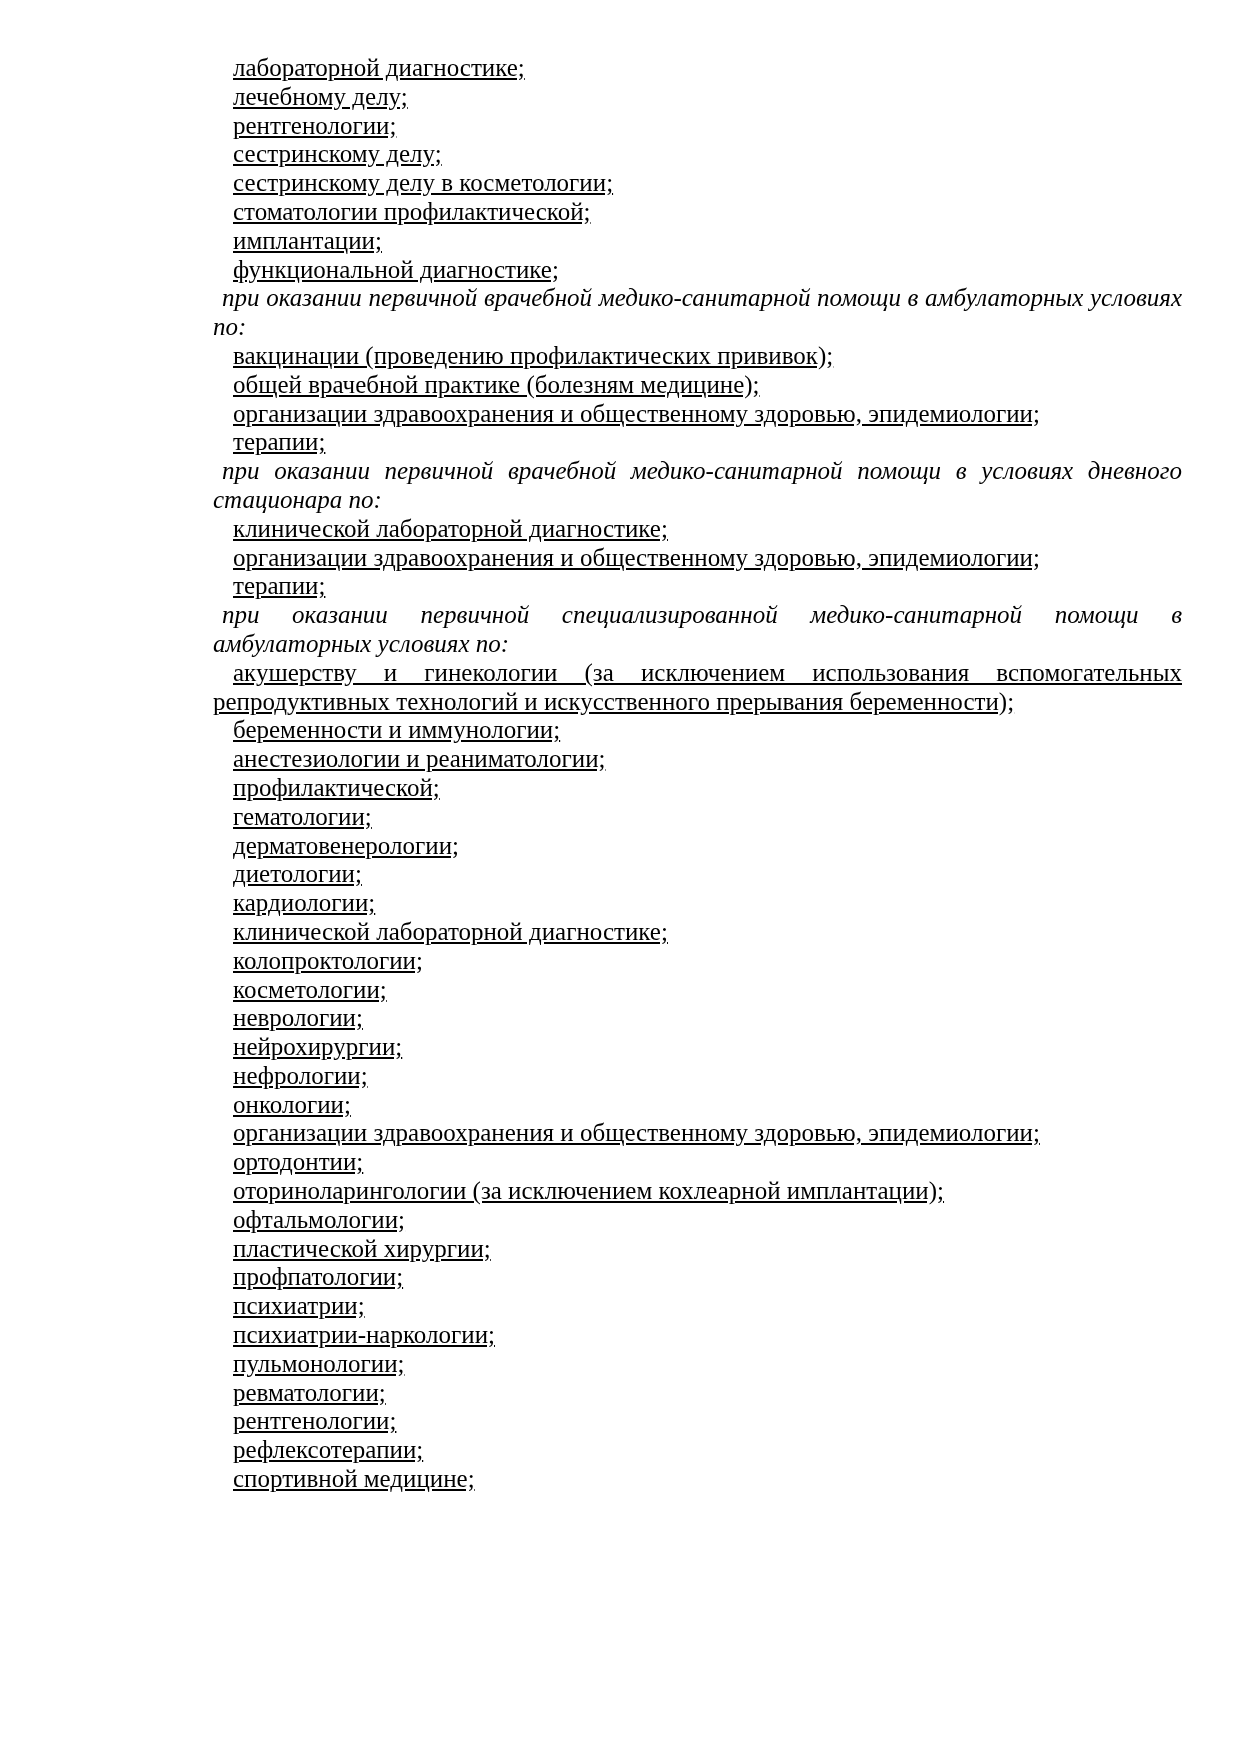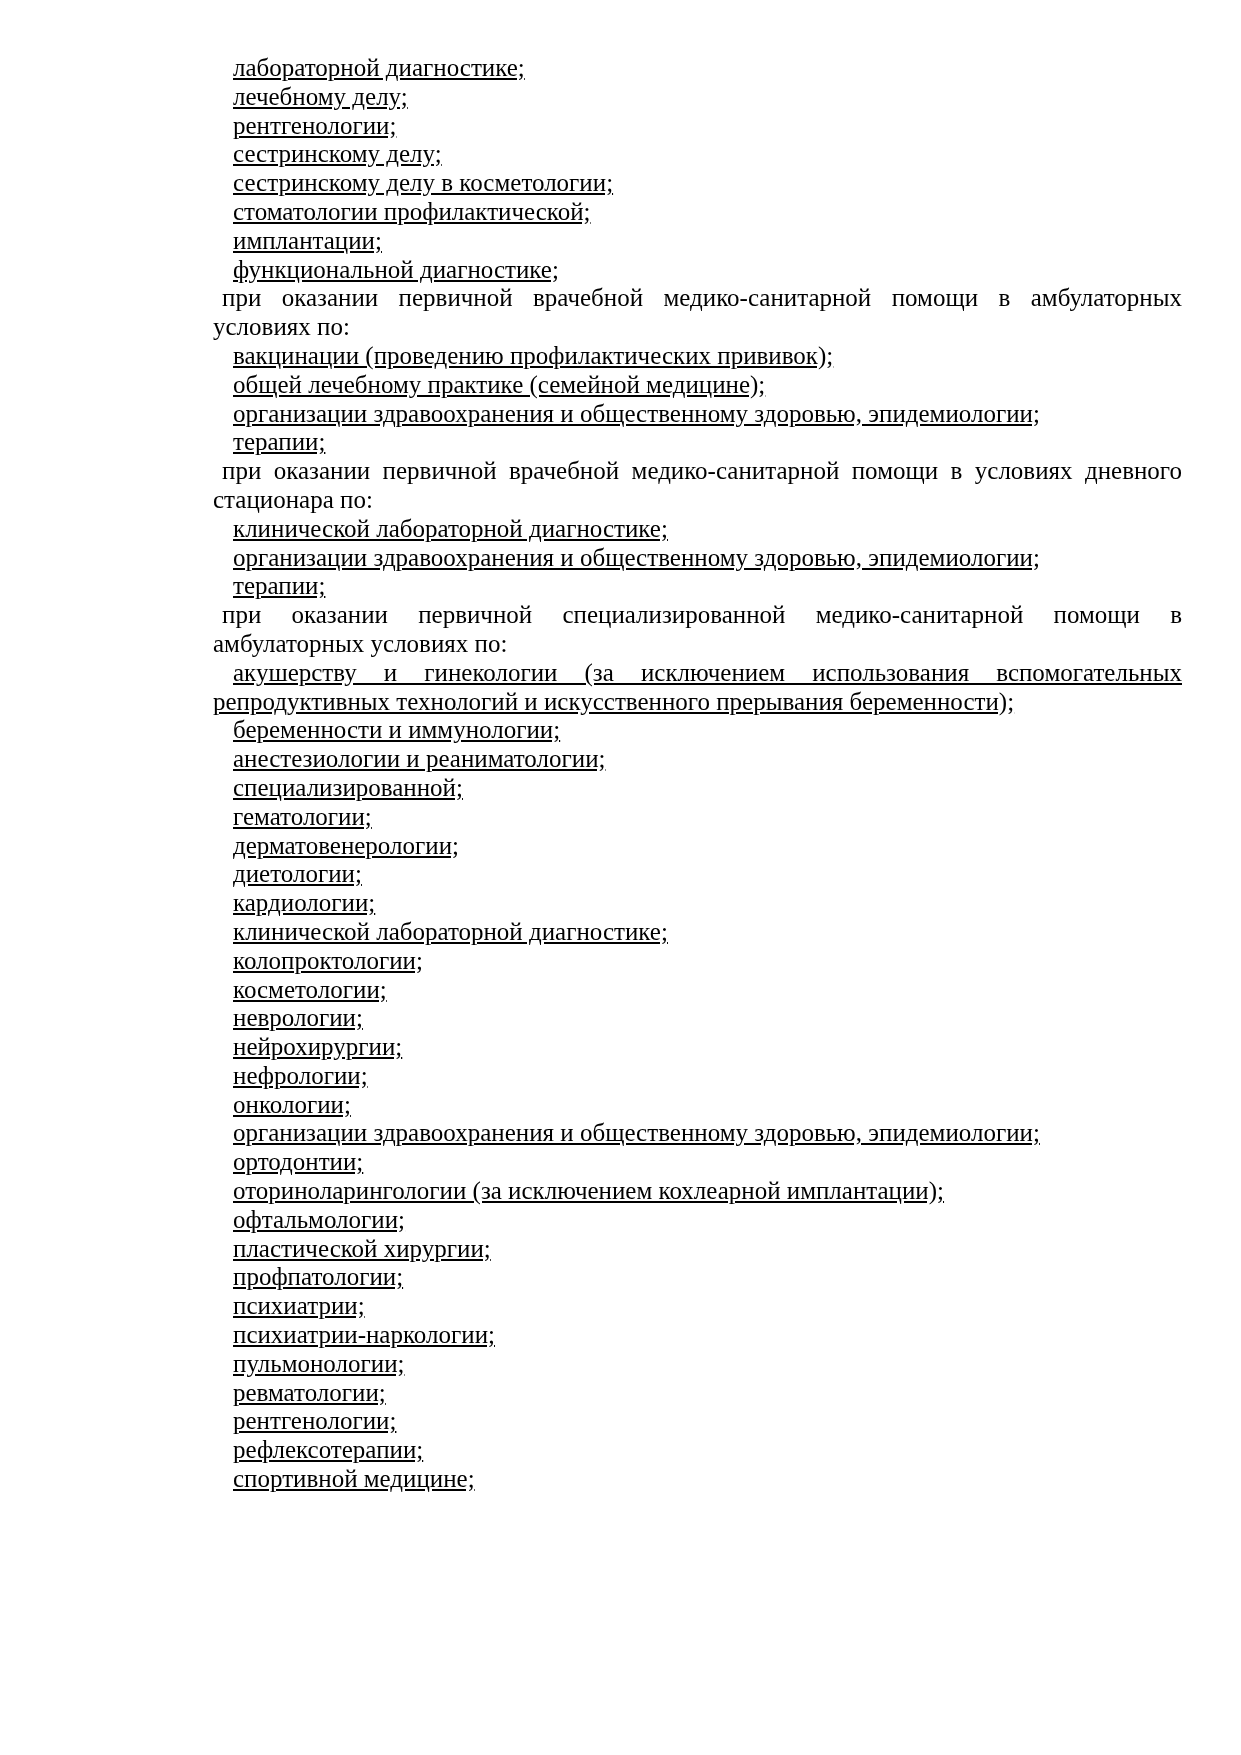--- a/index.html
+++ b/index.html
@@ -33,49 +33,50 @@
   .text-block p {
     margin: 0;
     padding: 0;
   }
   p.item {
     text-indent: 20px;
     text-decoration: underline;
   }
   p.intro {
     text-indent: 9px;
+    font-style: italic;
   }
 </style>
 </head>
 <body>
 
 <main class="page">
   <section class="text-block">
       <p class="item">лабораторной диагностике;</p>
       <p class="item">лечебному делу;</p>
       <p class="item">рентгенологии;</p>
       <p class="item">сестринскому делу;</p>
       <p class="item">сестринскому делу в косметологии;</p>
       <p class="item">стоматологии профилактической;</p>
       <p class="item">имплантации;</p>
       <p class="item">функциональной диагностике;</p>
       <p class="intro">при оказании первичной врачебной медико-санитарной помощи в амбулаторных условиях по:</p>
       <p class="item">вакцинации (проведению профилактических прививок);</p>
-      <p class="item">общей лечебному практике (семейной медицине);</p>
+      <p class="item">общей врачебной практике (болезням медицине);</p>
       <p class="item">организации здравоохранения и общественному здоровью, эпидемиологии;</p>
       <p class="item">терапии;</p>
       <p class="intro">при оказании первичной врачебной медико-санитарной помощи в условиях дневного стационара по:</p>
       <p class="item">клинической лабораторной диагностике;</p>
       <p class="item">организации здравоохранения и общественному здоровью, эпидемиологии;</p>
       <p class="item">терапии;</p>
       <p class="intro">при оказании первичной специализированной медико-санитарной помощи в амбулаторных условиях по:</p>
       <p class="item">акушерству и гинекологии (за исключением использования вспомогательных репродуктивных технологий и искусственного прерывания беременности);</p>
       <p class="item">беременности и иммунологии;</p>
       <p class="item">анестезиологии и реаниматологии;</p>
-      <p class="item">специализированной;</p>
+      <p class="item">профилактической;</p>
       <p class="item">гематологии;</p>
       <p class="item">дерматовенерологии;</p>
       <p class="item">диетологии;</p>
       <p class="item">кардиологии;</p>
       <p class="item">клинической лабораторной диагностике;</p>
       <p class="item">колопроктологии;</p>
       <p class="item">косметологии;</p>
       <p class="item">неврологии;</p>
       <p class="item">нейрохирургии;</p>
       <p class="item">нефрологии;</p>

